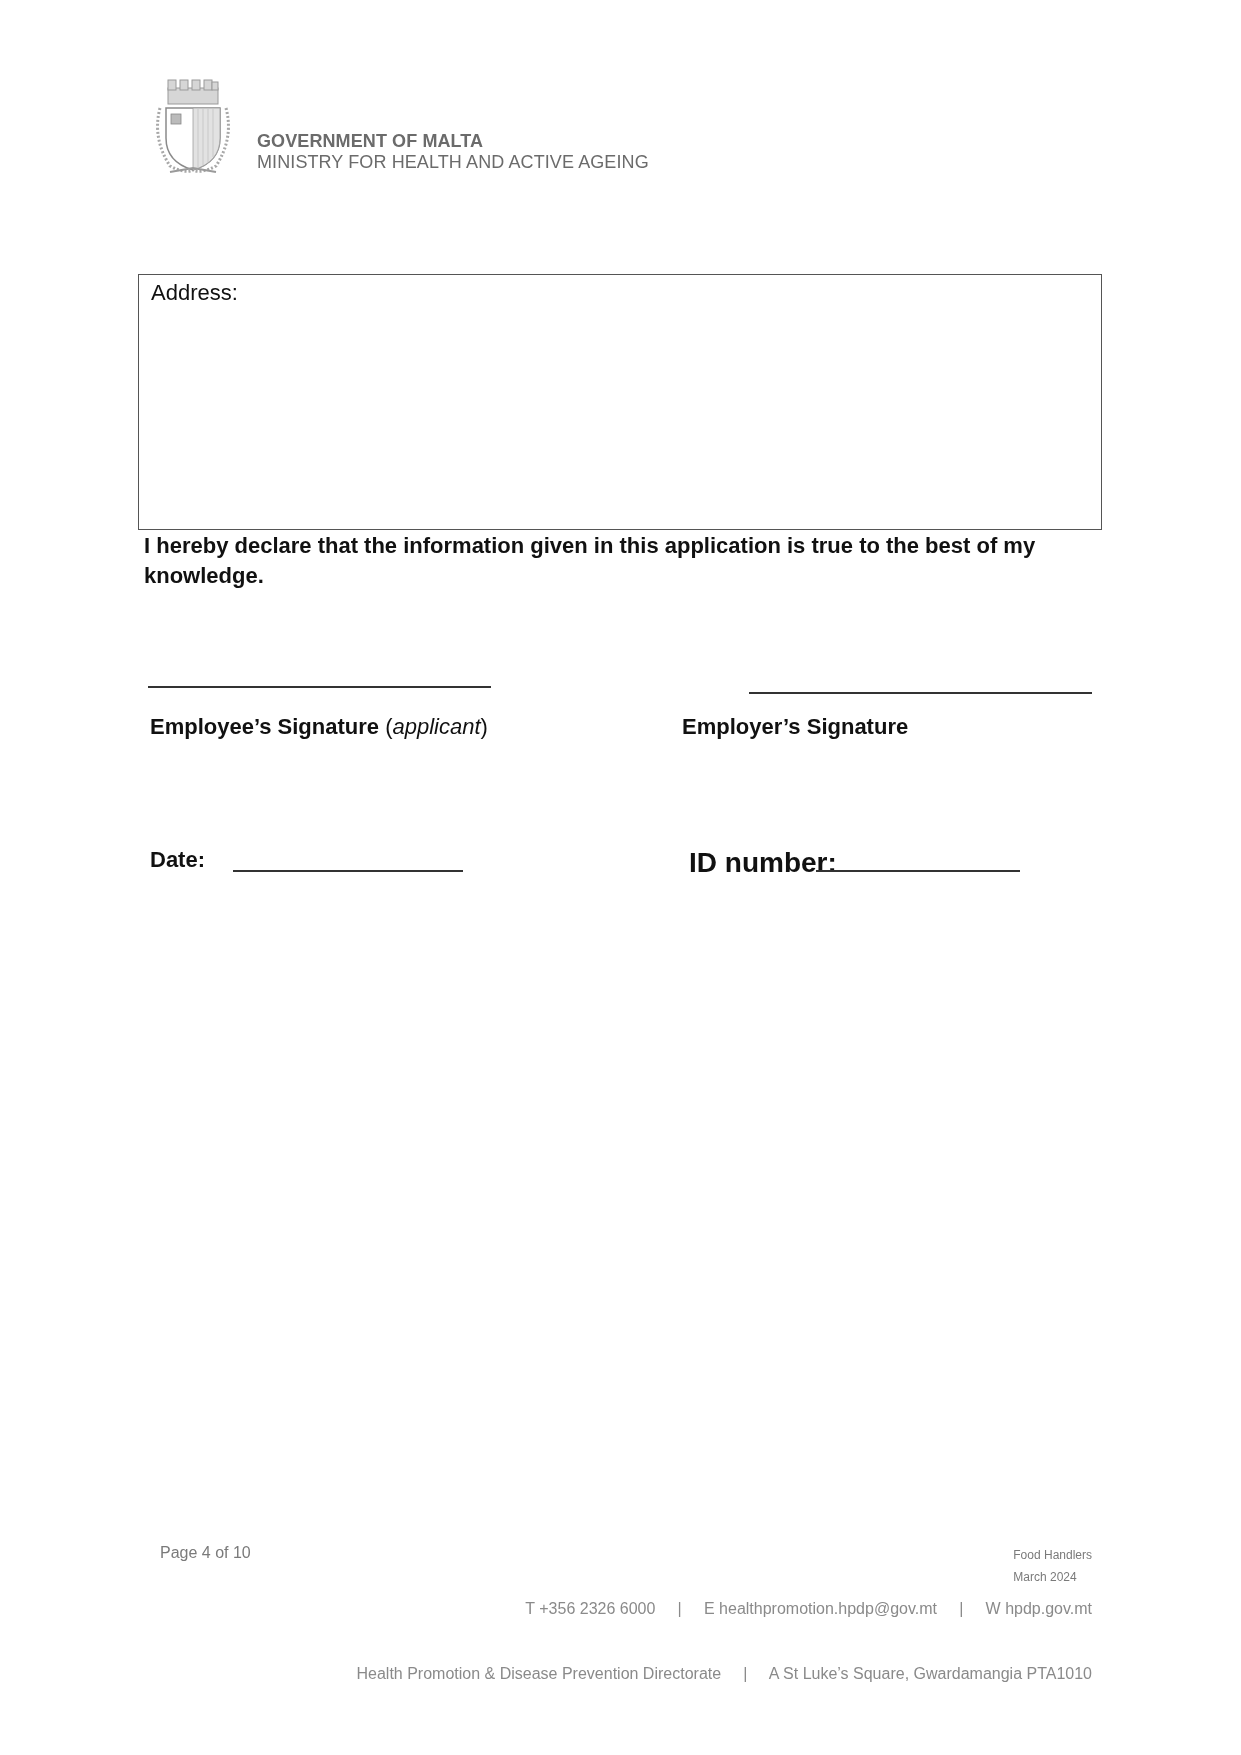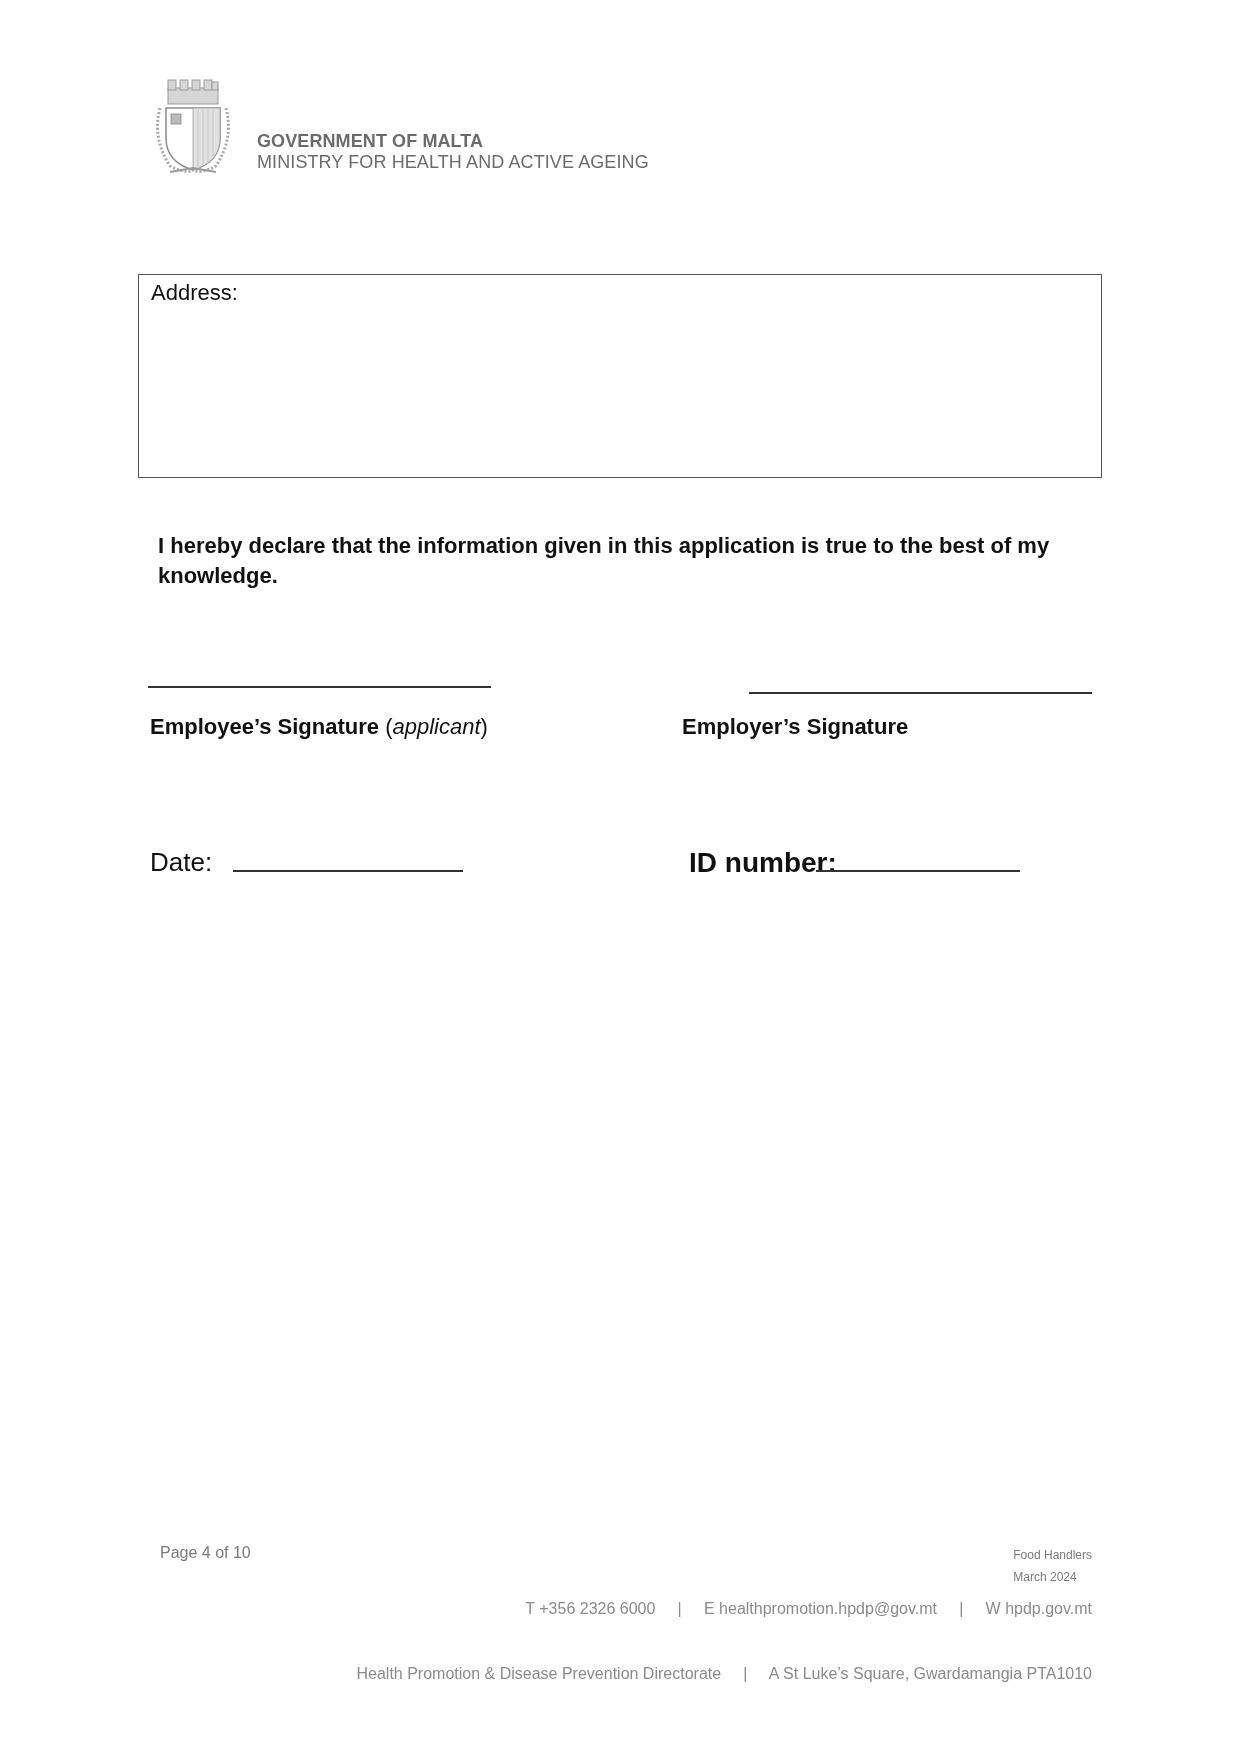--- a/index.html
+++ b/index.html
@@ -6,40 +6,40 @@
   body { width: 1241px; height: 1755px; position: relative; overflow: hidden;
          font-family: "Liberation Sans", sans-serif; color: #000; }
   .abs { position: absolute; }
 
   
   .emblem { left: 150px; top: 78px; width: 86px; height: 100px; }
   .gov-title { left: 257px; top: 131px; font-size: 18px; font-weight: bold; color: #6b6b6b; letter-spacing: 0.1px; text-align: right; }
   .ministry { left: 257px; top: 152px; font-size: 18px; color: #6b6b6b; letter-spacing: 0.1px; }
 
   
-  .address-box { left: 138px; top: 274px; width: 964px; height: 204px;
+  .address-box { left: 138px; top: 274px; width: 964px; height: 256px;
                  border: 1.5px solid #555; box-sizing: border-box; }
   .address-label { position: absolute; left: 12px; top: 5px; font-size: 22px; color: #111; }
 
   
-  .declaration { left: 158px; top: 531px; width: 950px; font-size: 22px; font-weight: bold;
+  .declaration { left: 144px; top: 531px; width: 950px; font-size: 22px; font-weight: bold;
                  line-height: 30px; color: #111; }
 
   
   .sig-line { height: 0; border-top: 2px solid #333; }
   .emp-line { left: 148px; top: 686px; width: 343px; }
   .employer-line { left: 749px; top: 692px; width: 343px; }
   .sig-label { font-size: 22px; font-weight: bold; color: #111; }
   .employee-label { left: 150px; top: 714px; }
   .employer-label { left: 682px; top: 714px; }
   .sig-label .paren { font-weight: normal; }
   .sig-label .ital { font-weight: normal; font-style: italic; font-size: 22px; }
 
   
-  .date-label { left: 150px; top: 847px; font-size: 26px; font-weight: normal; color: #111; }
+  .date-label { left: 150px; top: 847px; font-size: 22px; font-weight: bold; color: #111; }
   .date-line { left: 233px; top: 870px; width: 230px; }
   .id-label { left: 689px; top: 847px; font-size: 28px; font-weight: bold; color: #111; }
   .id-line { left: 816px; top: 870px; width: 204px; }
 
   
   .page-num { left: 160px; top: 1544px; font-size: 16px; color: #7a7a7a; }
   .doc-title { right: 149px; top: 1544px; font-size: 12px; color: #7a7a7a; text-align: left; line-height: 22px; }
   .contact1 { right: 149px; top: 1627px; font-size: 16px; color: #8a8a8a; white-space: pre; margin-top: 38px; }
   .contact2 { right: 149px; top: 1600px; font-size: 16px; color: #8a8a8a; white-space: pre; }
 </style>

